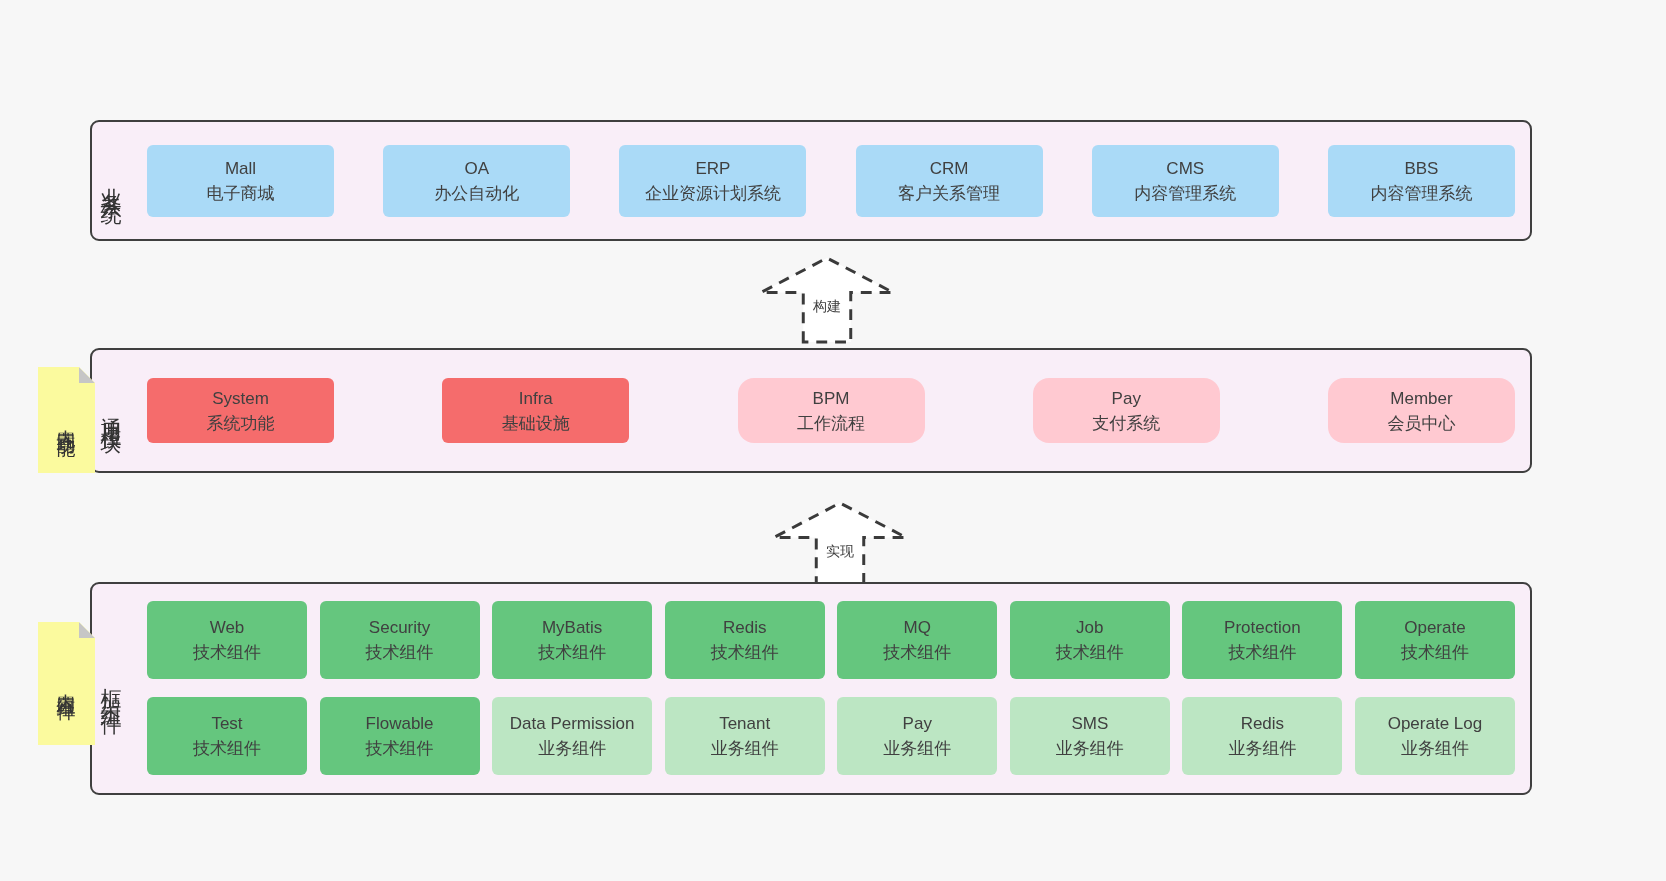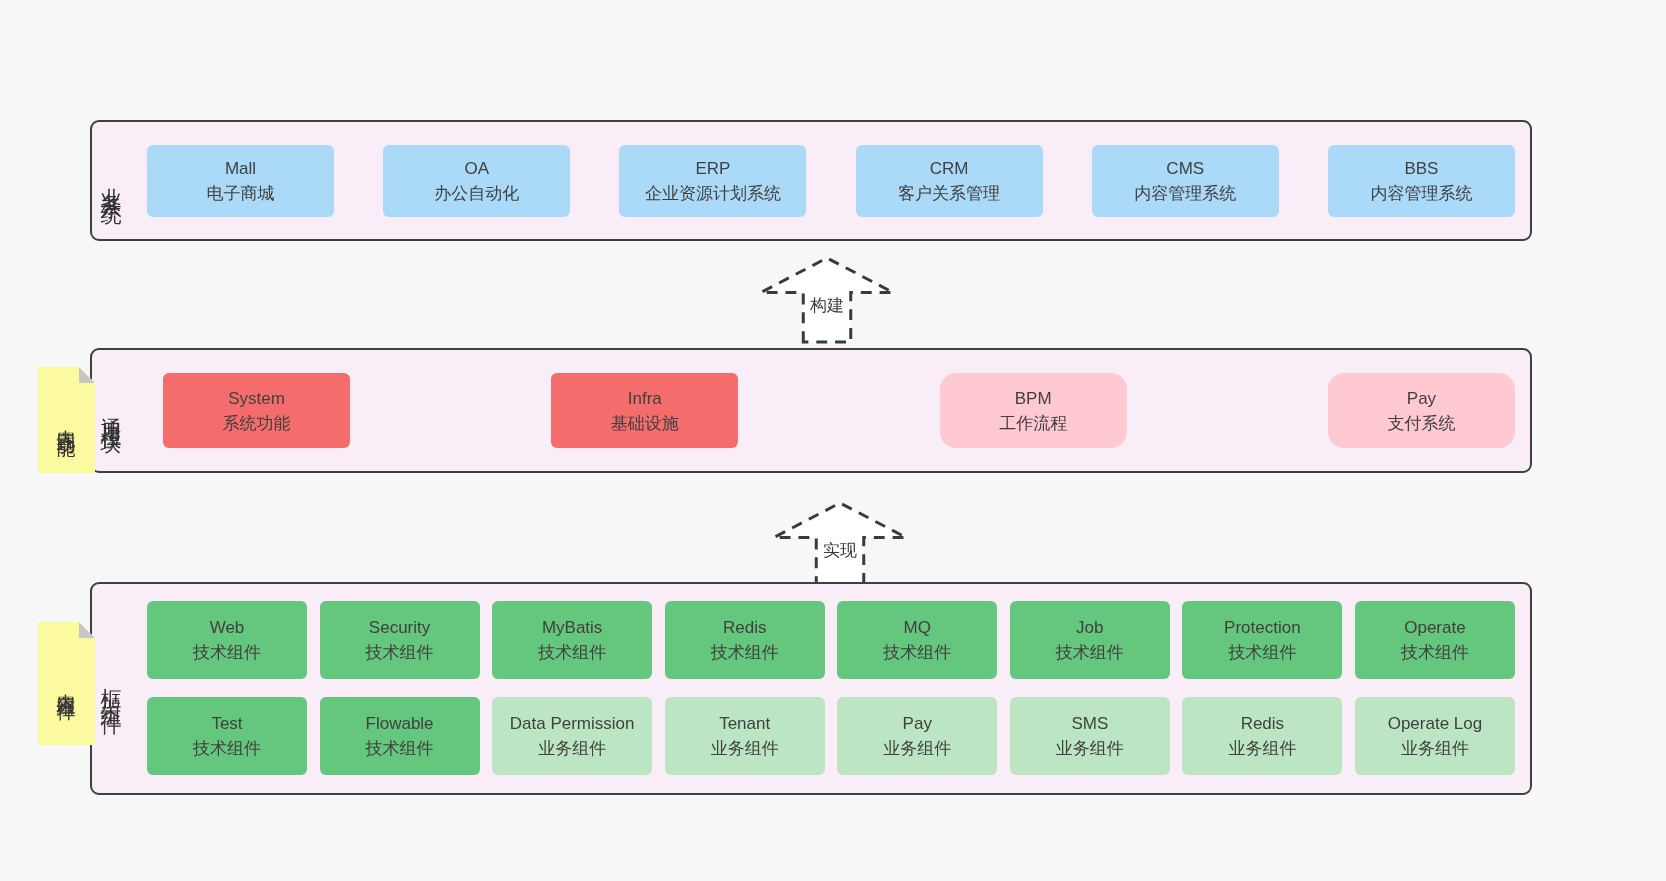--- a/index.html
+++ b/index.html
@@ -20,35 +20,35 @@
   .box-row{position:absolute;left:55px;right:15px;top:0;bottom:0;
            display:flex;align-items:center;justify-content:space-between;}
   .grid{position:absolute;left:55px;right:15px;top:17px;bottom:18px;
         display:flex;flex-direction:column;justify-content:space-between;}
   .grid .box-row2{display:flex;justify-content:space-between;}
 
   .node{border-radius:6px;display:flex;flex-direction:column;align-items:center;
         justify-content:center;text-align:right;color:#404040;
         font-size:17px;line-height:25px;box-sizing:border-box;padding:2px 6px;}
   .box-row .node{width:187px;height:72px;}
-  .panel-mid .box-row .node{height:75px;margin-left:16px;}
+  .panel-mid .box-row .node{height:65px;}
   .grid .node{width:160px;height:78px;}
 
   .node[data-variant="blue"]{background:#aadaf7;}
   .node[data-variant="red"]{background:#f56c6c;}
   .node[data-variant="pink"]{background:#ffc9d1;border-radius:16px;}
   .node[data-variant="green"]{background:#65c67e;}
   .node[data-variant="lightgreen"]{background:#bce6c3;}
 
   .arrow{position:absolute;width:150px;height:90px;}
   .arrow-1{left:752px;top:255px;}
   .arrow-2{left:765px;top:500px;}
   .arrow svg{display:block;width:100%;height:100%;}
   .arrow-label{position:absolute;left:50%;top:40px;transform:translateX(-50%);
-               background:#ffffff;color:#3d3d3d;font-size:17px;line-height:22px;
+               background:#ffffff;color:#3d3d3d;font-size:14px;line-height:22px;
                padding:0 3px;white-space:nowrap;}
 
   .sticky{position:absolute;left:38px;width:57px;background:#fbfa9e;
           clip-path:polygon(0 0,calc(100% - 16px) 0,100% 16px,100% 100%,0 100%);
           display:flex;align-items:center;justify-content:center;}
   .sticky-1{top:367px;height:106px;}
   .sticky-2{top:622px;height:123px;}
   .sticky .fold{position:absolute;top:0;right:0;width:16px;height:16px;
                 background:#c6c6c6;clip-path:polygon(0 0,100% 100%,0 100%);}
   .sticky-label{writing-mode:vertical-rl;text-orientation:upright;
@@ -119,20 +119,24 @@
         <div class="node" data-variant="pink">
           <div>BPM</div>
           <div>工作流程</div>
         </div>
 
         <div class="node" data-variant="pink">
           <div>Pay</div>
           <div>支付系统</div>
         </div>
 
+        <div class="node" data-variant="pink">
+          <div>Member</div>
+          <div>会员中心</div>
+        </div>
 
       </div>
   </section>
   <div class="sticky sticky-1">
     <span class="fold"></span>
     <span class="sticky-label">内置功能</span>
   </div>
 
   <div class="arrow arrow-2">
     <svg viewBox="0 0 150 91">

